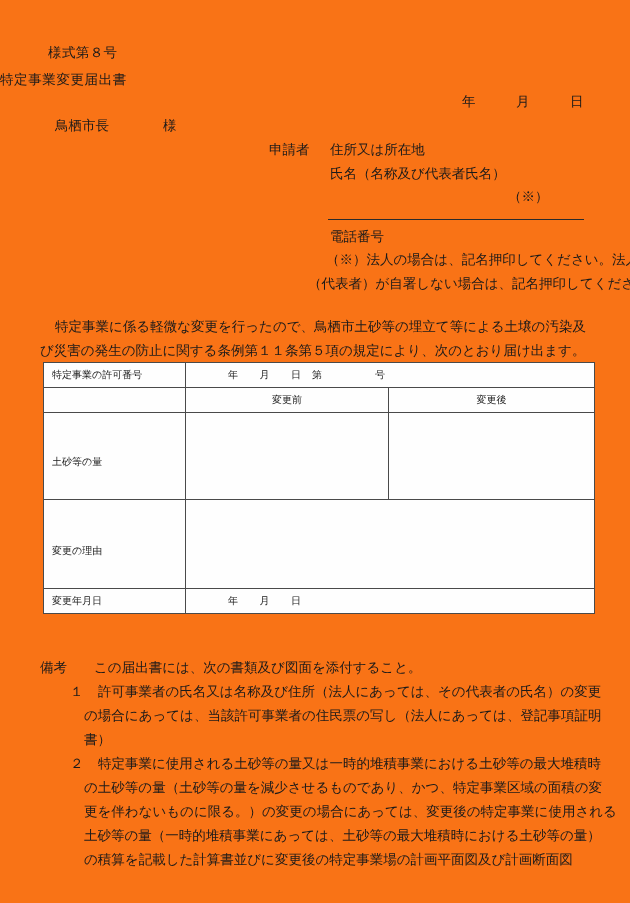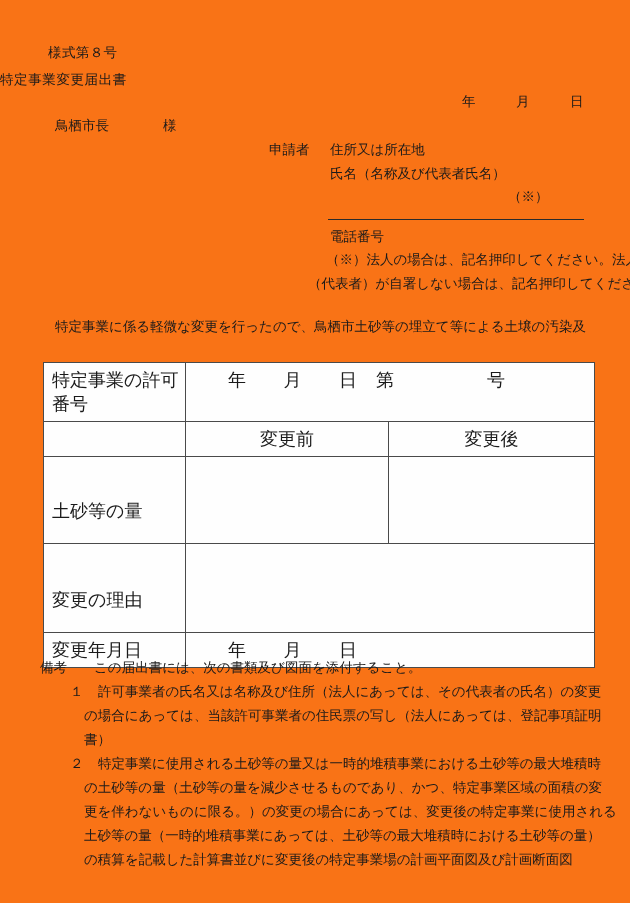--- a/index.html
+++ b/index.html
@@ -64,21 +64,21 @@
   .body-p2 { left: 40px; top: 344px; font-size: 13.5px; }
 
   
   #form-table {
     position: absolute;
     left: 43px;
     top: 362px;
     width: 551px;
     border-collapse: collapse;
     table-layout: fixed;
-    font-size: 18px;
+    font-size: 10px;
     padding-left: 38px;
   }
   #form-table td {
     border: 1px solid #4a4a4a;
     padding: 0;
     vertical-align: top;
     background: #fefefe;
   }
   .cell-pad { padding: 5px 0 5px 8px; }
   .label-cell { width: 142px; }
@@ -120,20 +120,21 @@
   <div class="txt applicant-label">申請者</div>
   <div class="txt applicant-addr">住所又は所在地</div>
   <div class="txt applicant-name">氏名（名称及び代表者氏名）</div>
   <div class="txt seal-mark">（※）</div>
   <div class="sign-rule"></div>
   <div class="txt phone-label">電話番号</div>
   <div class="txt note-1">（※）法人の場合は、記名押印してください。法人以外でも、本人</div>
   <div class="txt note-2">（代表者）が自署しない場合は、記名押印してください。</div>
 
   <div class="txt body-p1">特定事業に係る軽微な変更を行ったので、鳥栖市土砂等の埋立て等による土壌の汚染及</div>
+  <div class="txt body-p2">び災害の発生の防止に関する条例第１１条第５項の規定により、次のとおり届け出ます。</div>
 
   <table id="form-table">
     <colgroup>
       <col style="width:142px">
       <col style="width:203px">
       <col style="width:206px">
     </colgroup>
     <tbody>
       <tr class="row-permit">
         <td class="label-cell">

